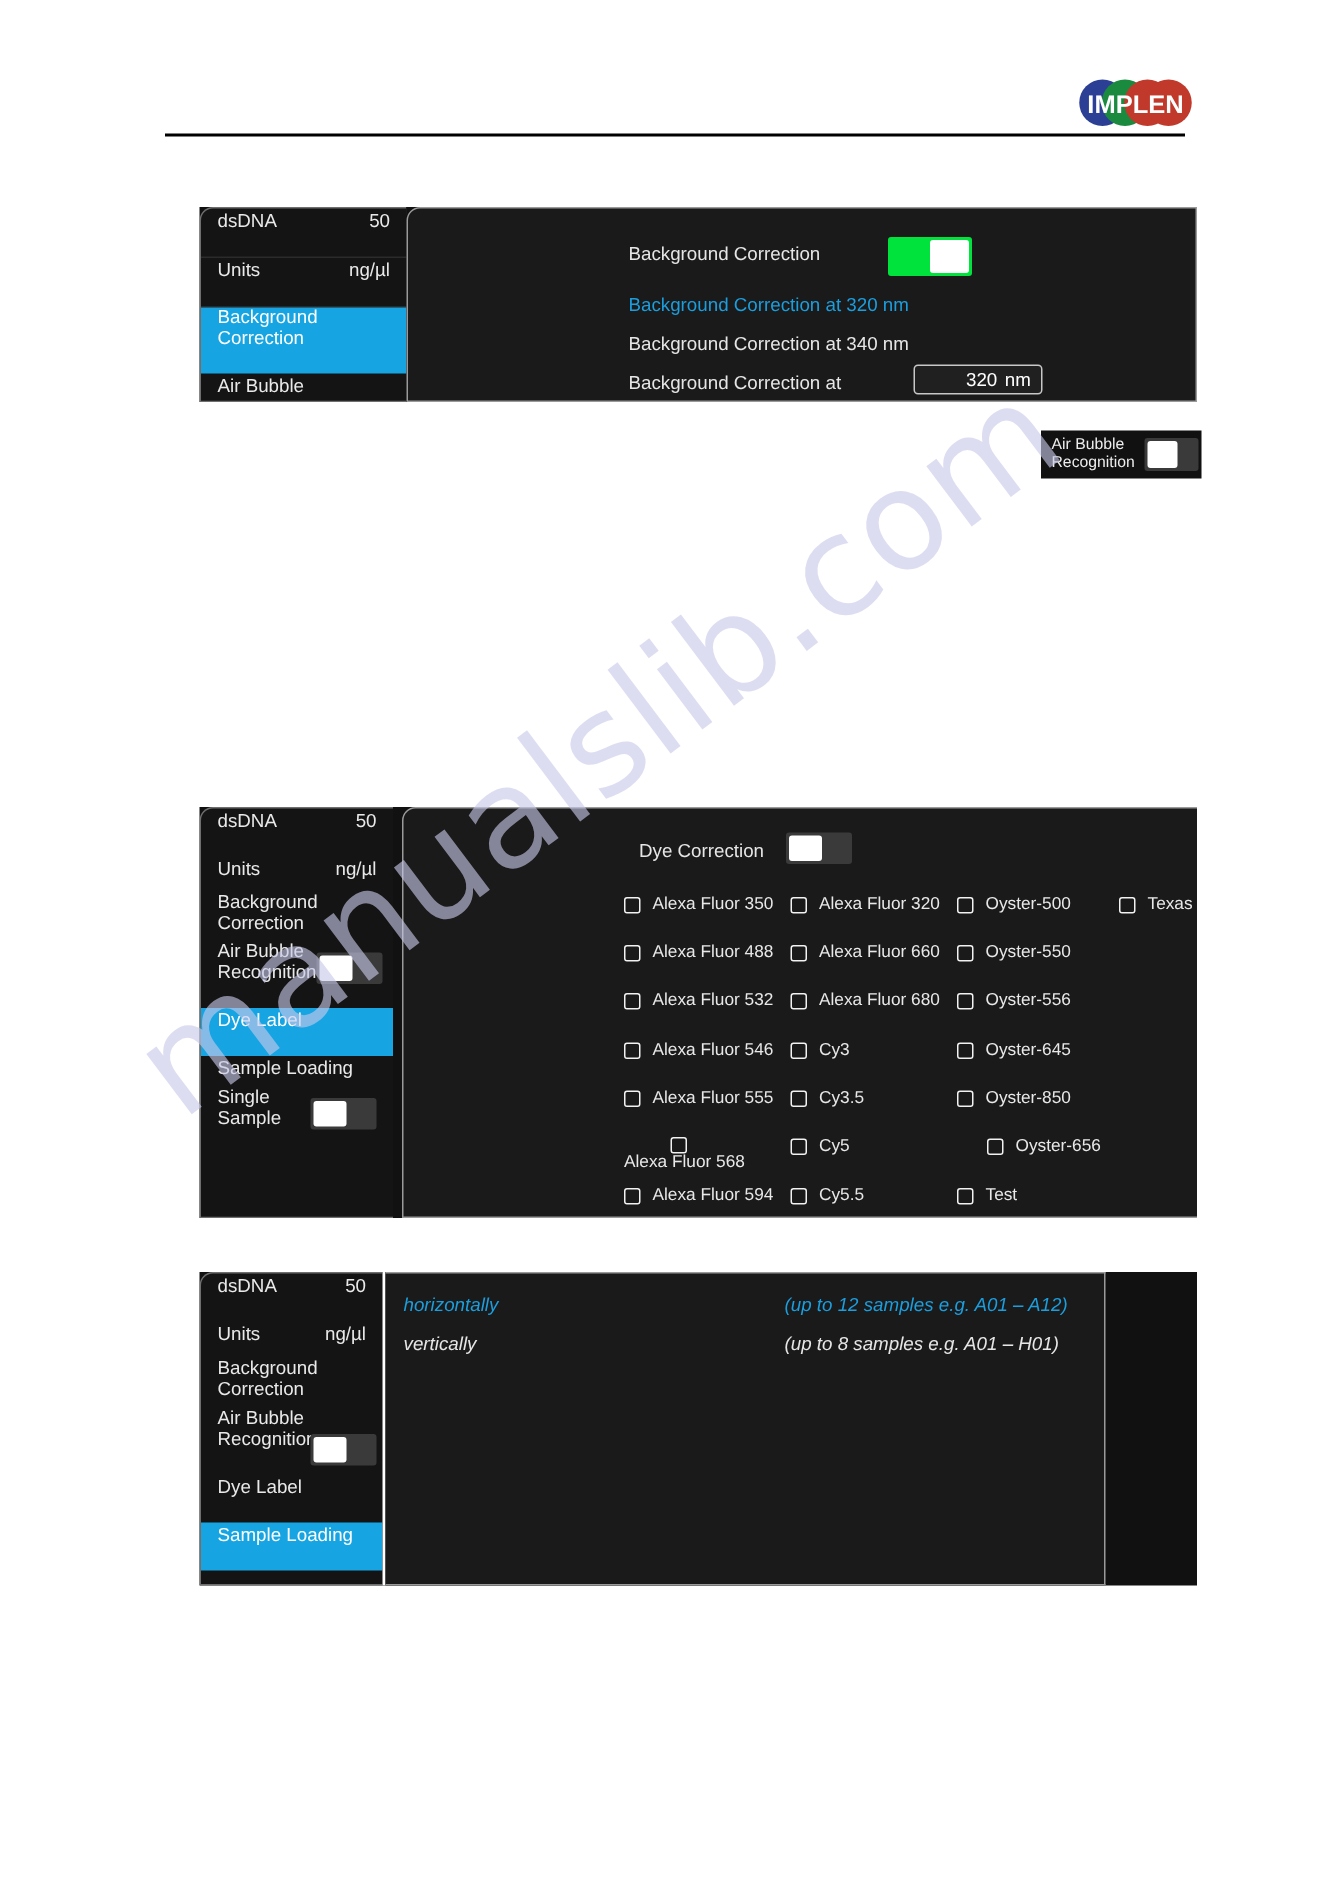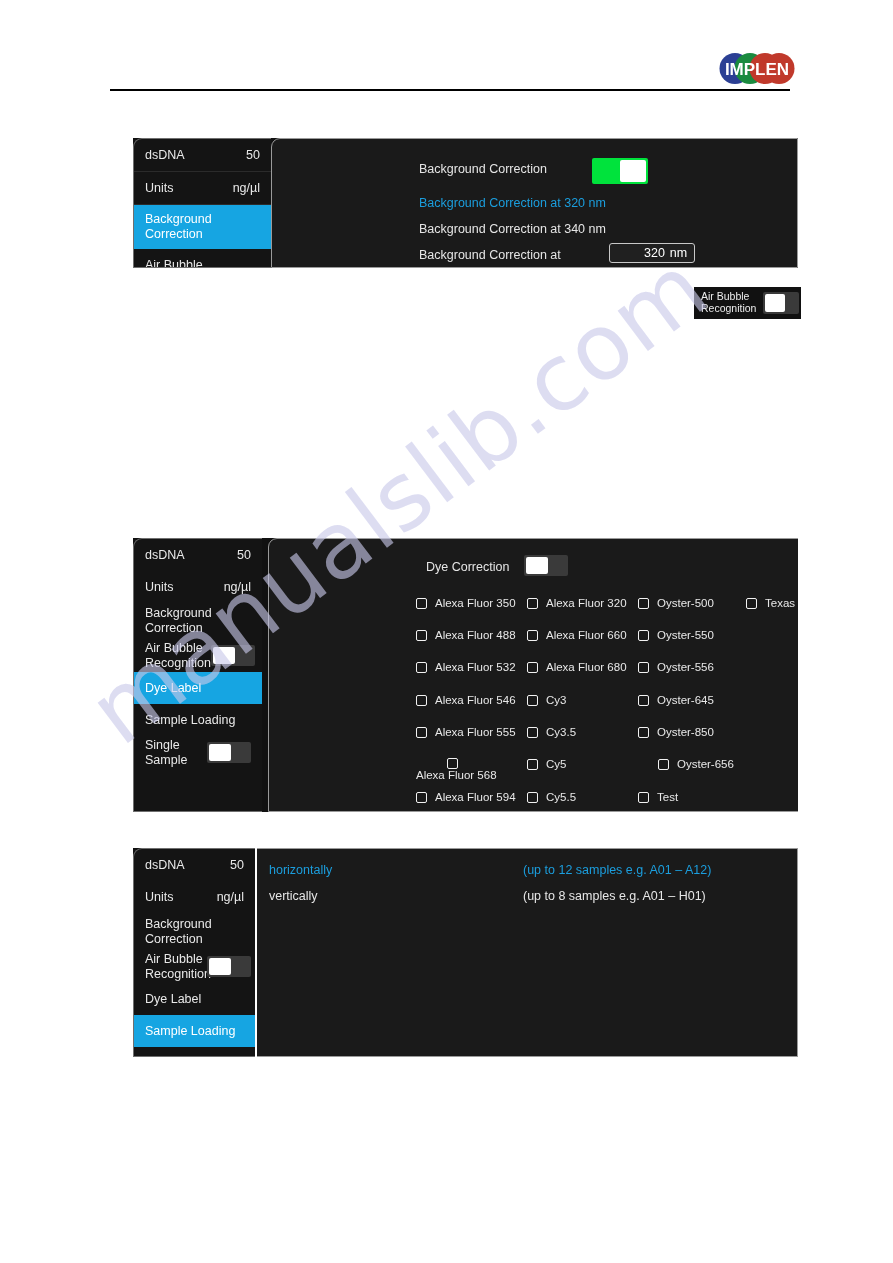--- a/index.html
+++ b/index.html
@@ -90,21 +90,21 @@
   }
 
   
   .side-row {
     position: relative;
     color: #e9e9e9;
     font-size: 12.5px;
     line-height: 1.18;
     padding: 16px 11px;
     display: flex;
-    align-items: center;
+    align-items: flex-end;
     box-sizing: border-box;
   }
   .side-row .sv-label { flex: 0 0 auto; white-space: pre-line; }
   .side-row .sv-value { margin-left: auto; }
   .side-row.active {
     background: #16a5e2;
     color: #ffffff;
   }
 
   
@@ -439,21 +439,21 @@
       <span class="sv-label">Dye Label</span>
     </div>
 
     <div class="side-row active" style="height:30px;">
       <span class="sv-label">Sample Loading</span>
     </div>
   </div>
 
   <div class="vdiv" style="left:122px;"></div>
 
-  <div class="panel-content" style="left:124px; width:541px; border-left:none; border-top-left-radius:0;">
+  <div class="panel-content" style="left:124px; width:480px; border-left:none; border-top-left-radius:0;font-style:italic;">
 
     <div class="crow blue" style="position:absolute; left:12px; top:14px;">horizontally</div>
     <div class="crow blue" style="position:absolute; left:266px; top:14px;">(up to 12 samples e.g. A01 – A12)</div>
 
     <div class="crow" style="position:absolute; left:12px; top:40px;">vertically</div>
     <div class="crow" style="position:absolute; left:266px; top:40px;">(up to 8 samples e.g. A01 – H01)</div>
   </div>
 </div>
 
 <div id="watermark">

